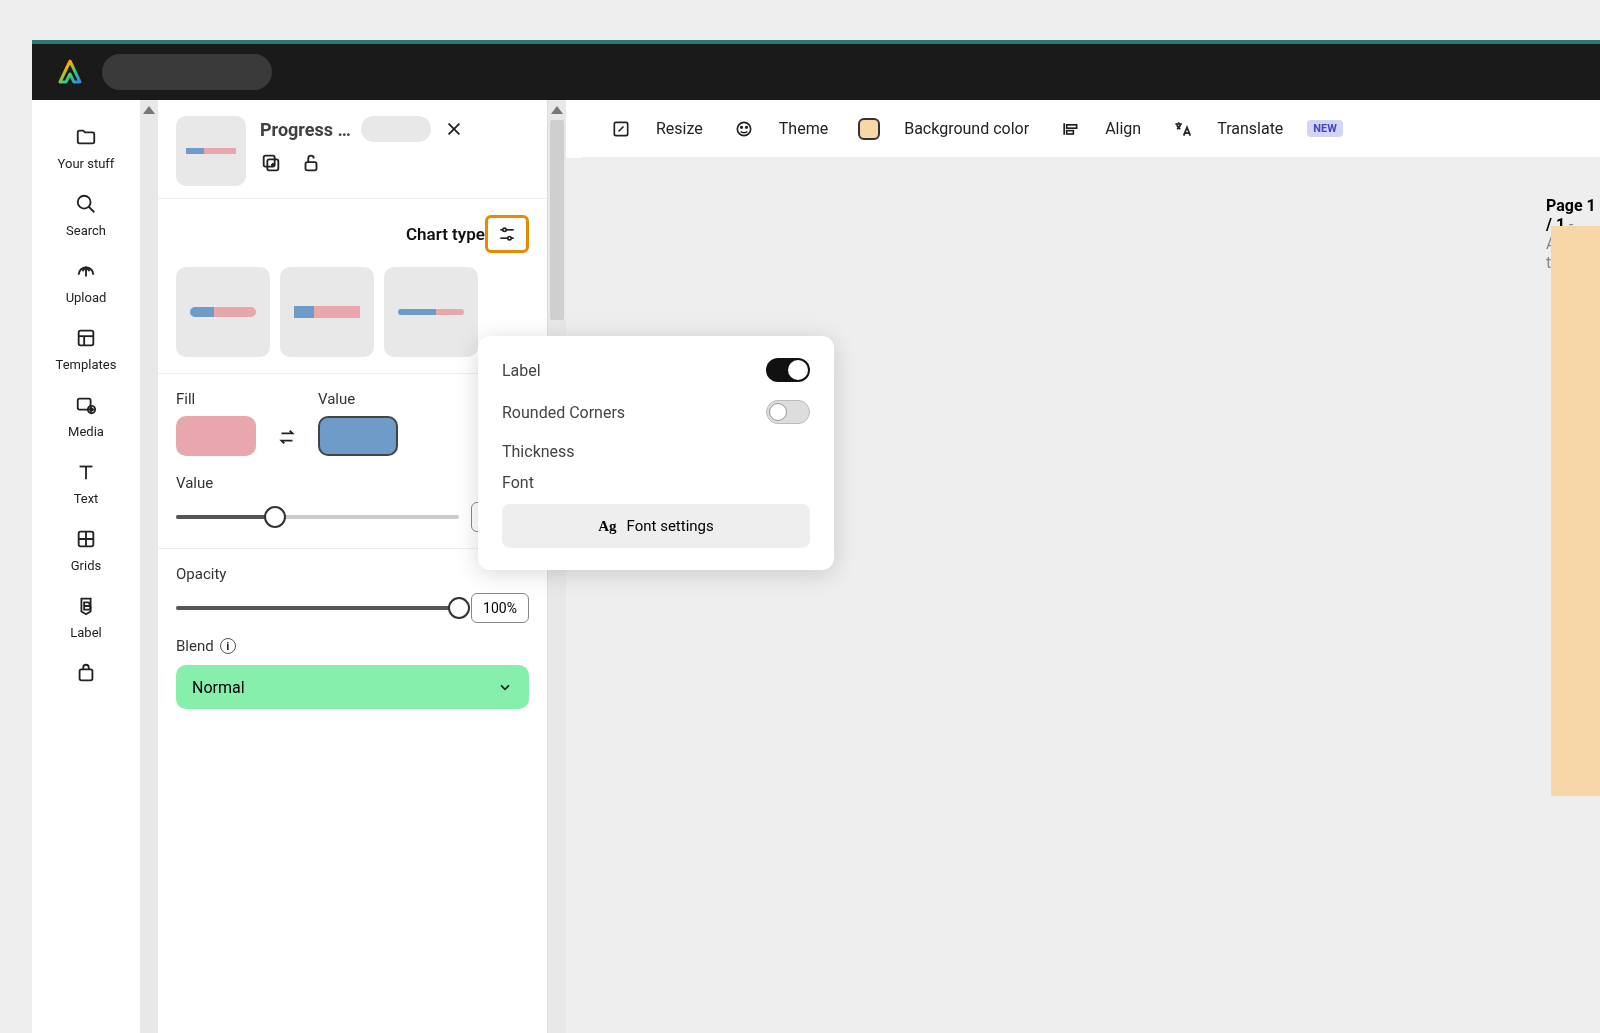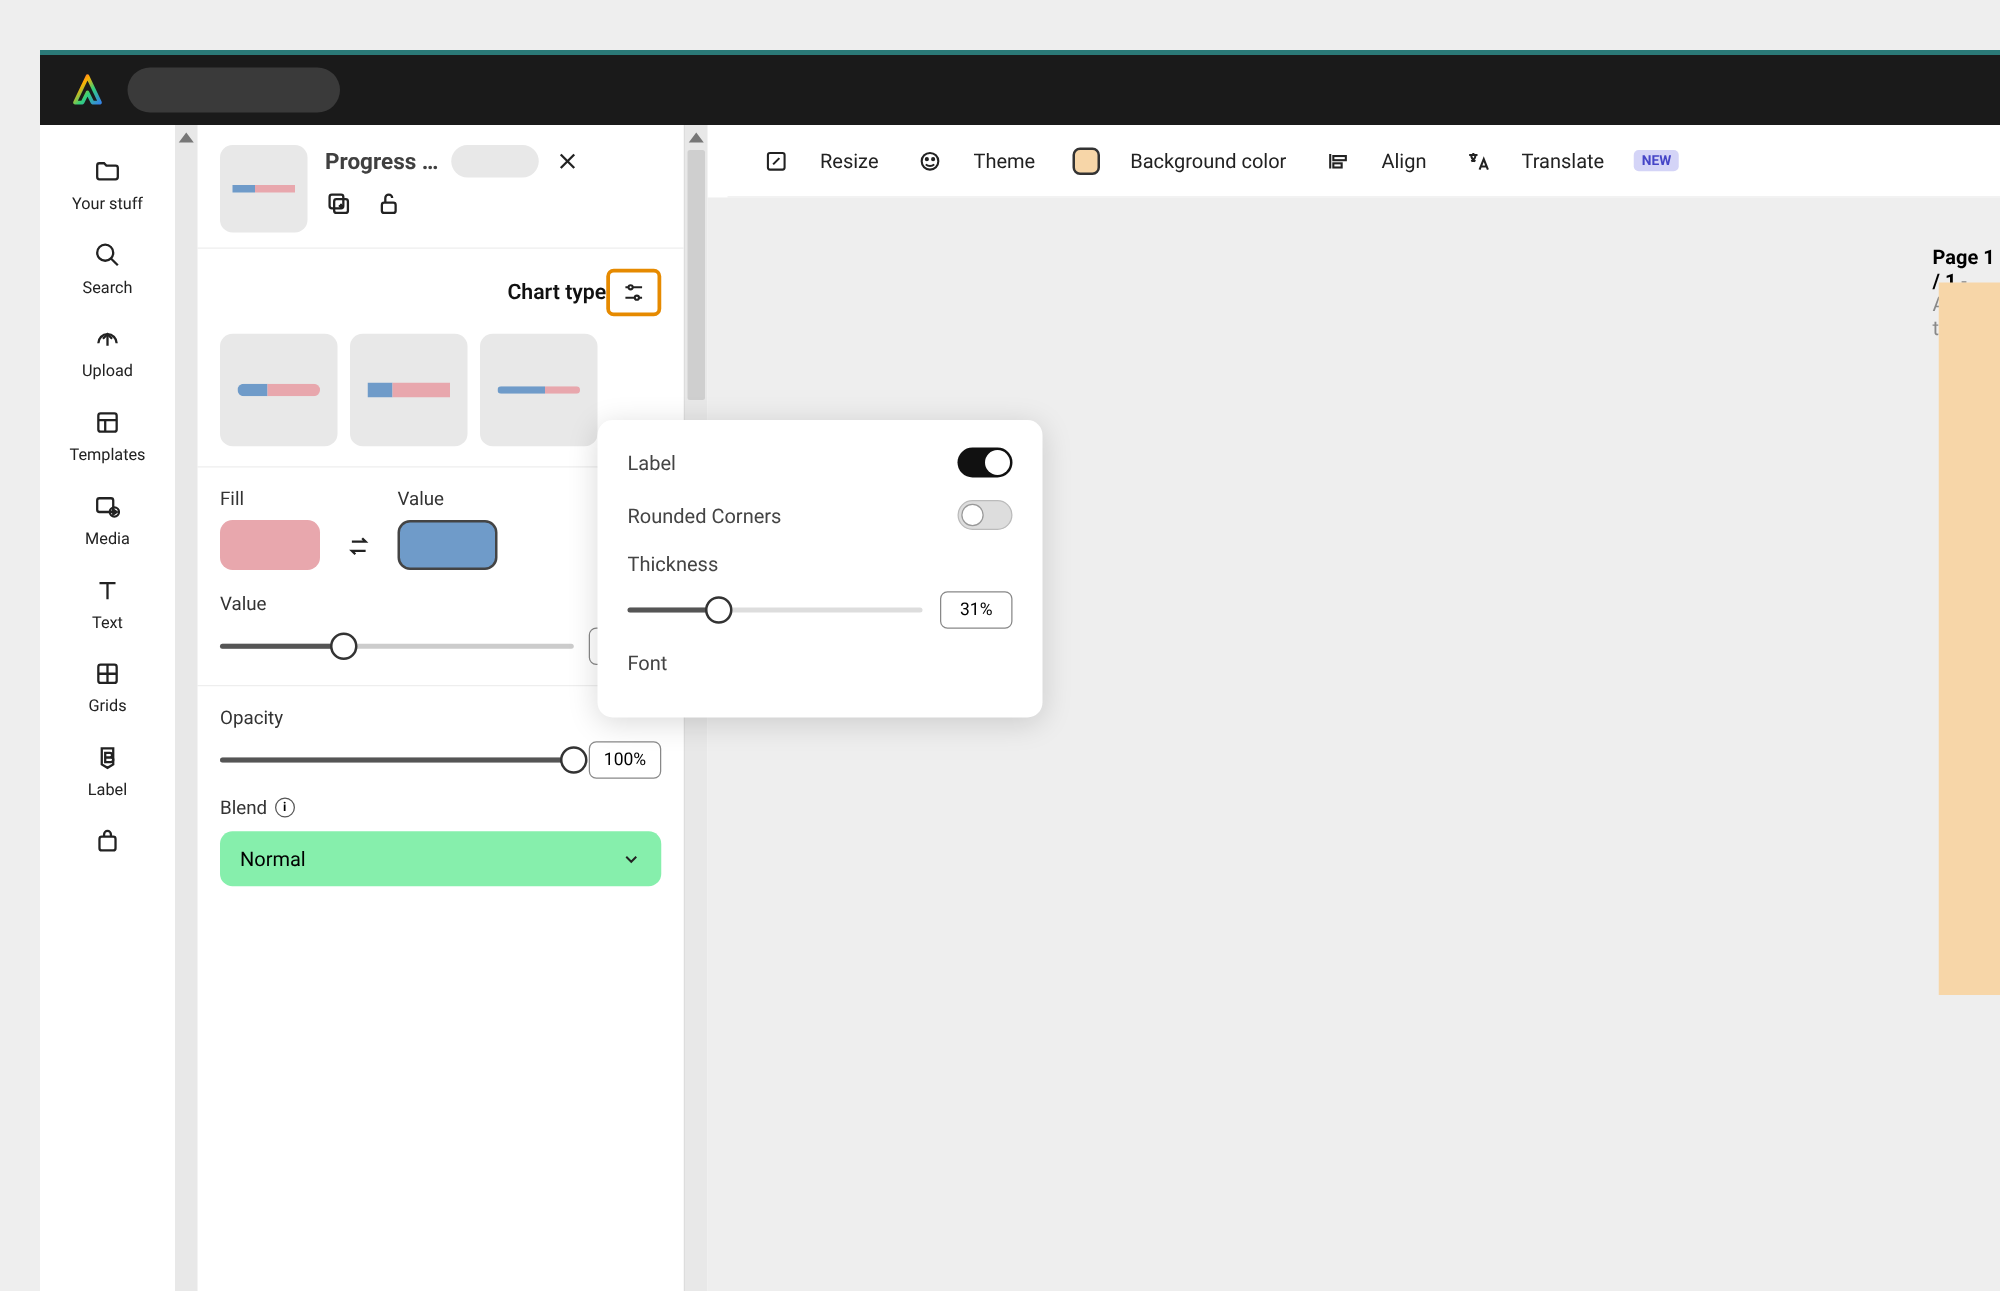--- a/index.html
+++ b/index.html
@@ -412,22 +412,19 @@
           <div class="knob"></div>
         </div>
     </div>
     <div class="pop-row">
       <span class="pop-label">Rounded Corners</span>
       <div class="toggle off">
           <div class="knob"></div>
         </div>
     </div>
     <div class="pop-section-label">Thickness</div>
-    <div class="pop-slider-row">
-      <div class="pop-track">
-        <div class="pfill"></div>
-          <div class="phandle"></div>
-      </div>
-      <div class="slider-box">31%</div>
-    </div>
     <div class="pop-section-label">Font</div>
+    <div class="font-btn">
+      <span class="ag">Ag</span>
+      <span>Font settings</span>
+    </div>
   </div>
 </div>
 
 </body></html>

